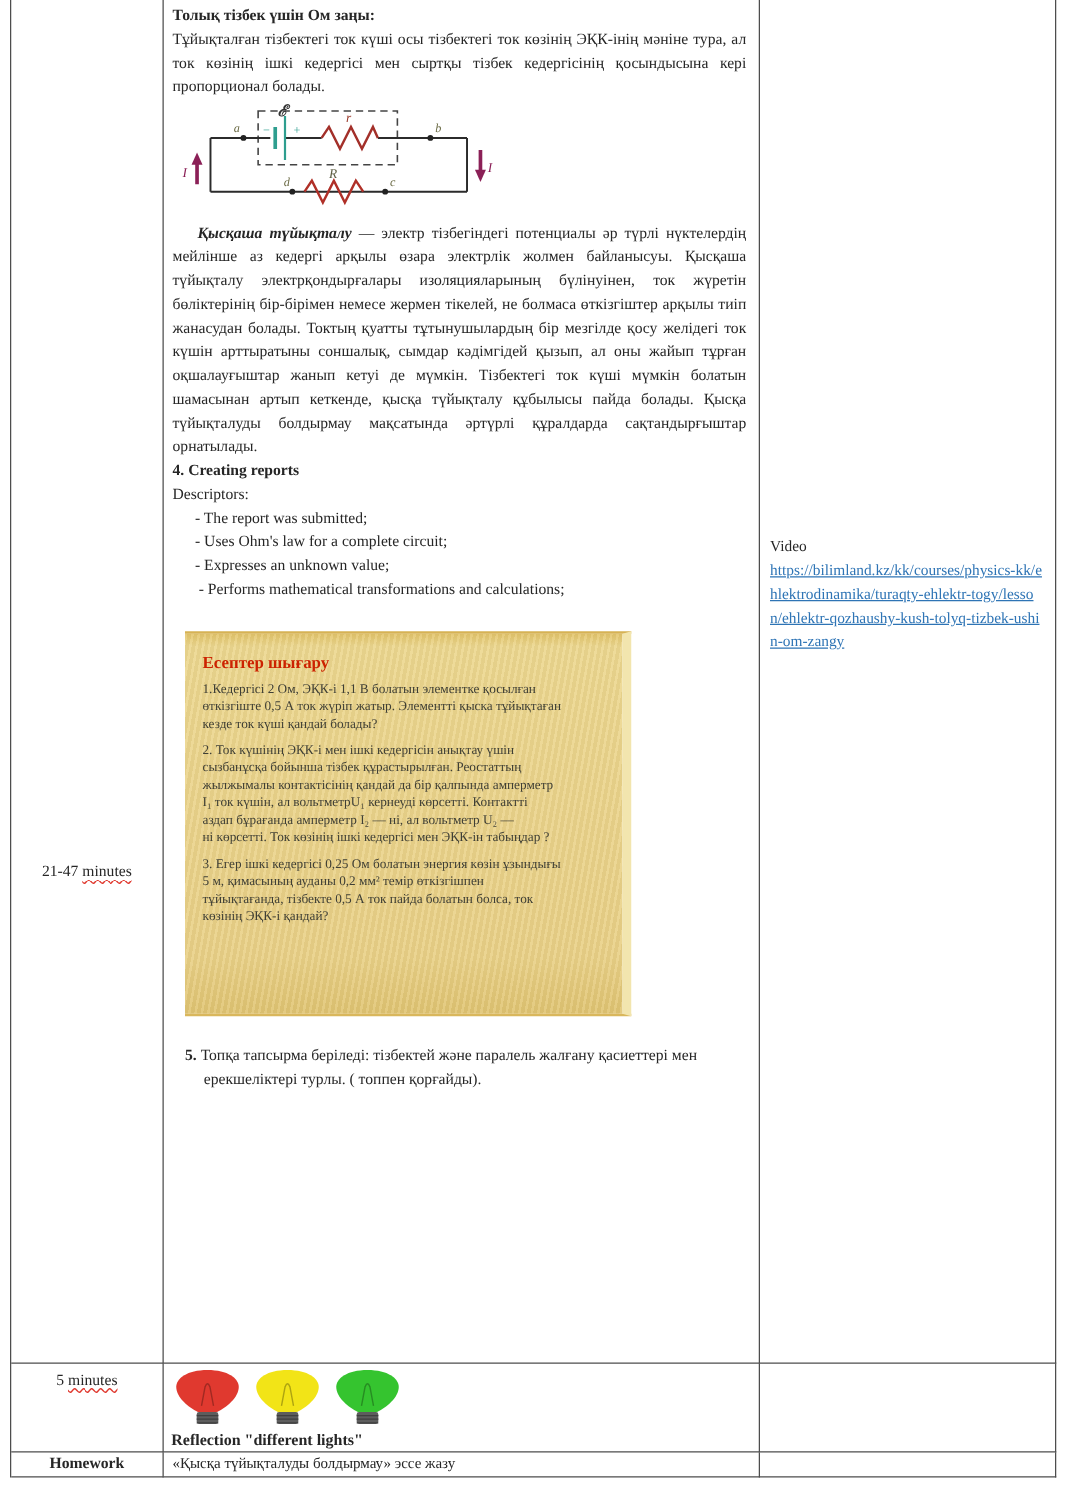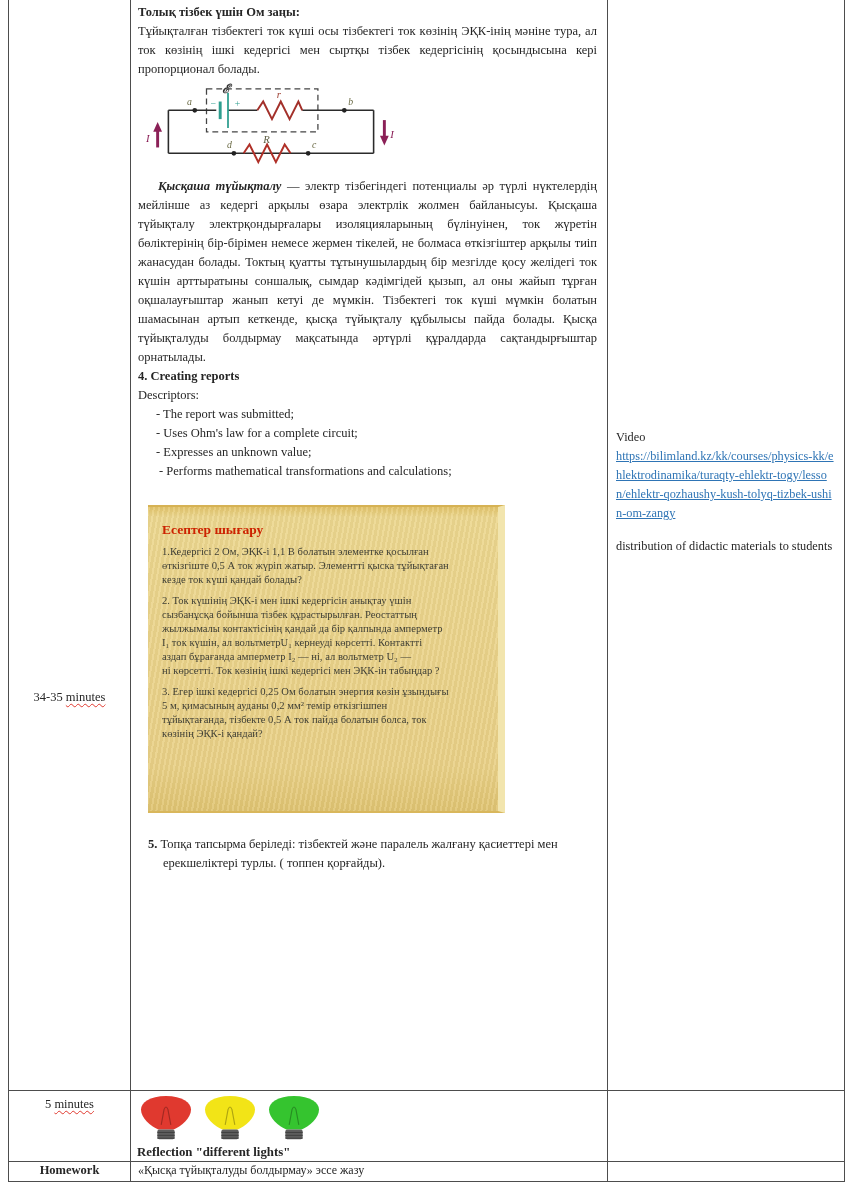--- a/index.html
+++ b/index.html
@@ -62,21 +62,21 @@
   .hw-text-cell { font-size:12px; padding:1px 6px 0 7px; }
   svg text { font-family:"Liberation Serif","DejaVu Serif",serif; }
 </style>
 </head>
 <body>
 
 <div class="page">
   <div class="lesson-table">
 
     <div class="cell row1 time-cell r1">
-      <span>34-35 </span><span class="sp">minutes</span>
+      <span>21-47 </span><span class="sp">minutes</span>
     </div>
 
     <div class="cell row1 main-cell">
       <div class="b">Толық тізбек үшін Ом заңы:</div>
       <div class="j">Тұйықталған тізбектегі ток күші осы тізбектегі ток көзінің ЭҚК-інің мәніне тура, ал ток көзінің ішкі кедергісі мен сыртқы тізбек кедергісінің қосындысына кері пропорционал болады.</div>
 
       <div class="circuit-wrap">
         <svg width="258" height="86" viewBox="0 0 260 88">
 
           <rect x="64" y="8" width="114" height="44" fill="none" stroke="#444" stroke-width="1.3" stroke-dasharray="6,4"></rect>
@@ -139,21 +139,20 @@
 тұйықтағанда,  тізбекте  0,5 А ток пайда болатын болса,  ток
 көзінің  ЭҚК-і қандай?</div>
       </div>
 
       <div class="task5"><span class="b">5.</span><span> Топқа тапсырма беріледі: тізбектей және паралель жалғану қасиеттері мен ерекшеліктері турлы. ( топпен қорғайды).</span></div>
     </div>
 
     <div class="cell row1 res-cell">
       <div>Video</div>
       <a class="video-link">https://bilimland.kz/kk/courses/physics-kk/ehlektrodinamika/turaqty-ehlektr-togy/lesson/ehlektr-qozhaushy-kush-tolyq-tizbek-ushin-om-zangy</a>
-      <div class="distribution-note">distribution of didactic materials to students</div>
     </div>
 
     <div class="cell time-cell r2">
       <span>5 </span><span class="sp">minutes</span>
     </div>
 
     <div class="cell reflection-cell">
       <div class="bulbs">
         <svg width="58" height="50" viewBox="0 0 58 52">
           <path d="M29,2 C12,2 3,9 3,16 C3,25 13,33 21,37 L37,37 C45,33 55,25 55,16 C55,9 46,2 29,2 Z" fill="#e0392f"></path>

